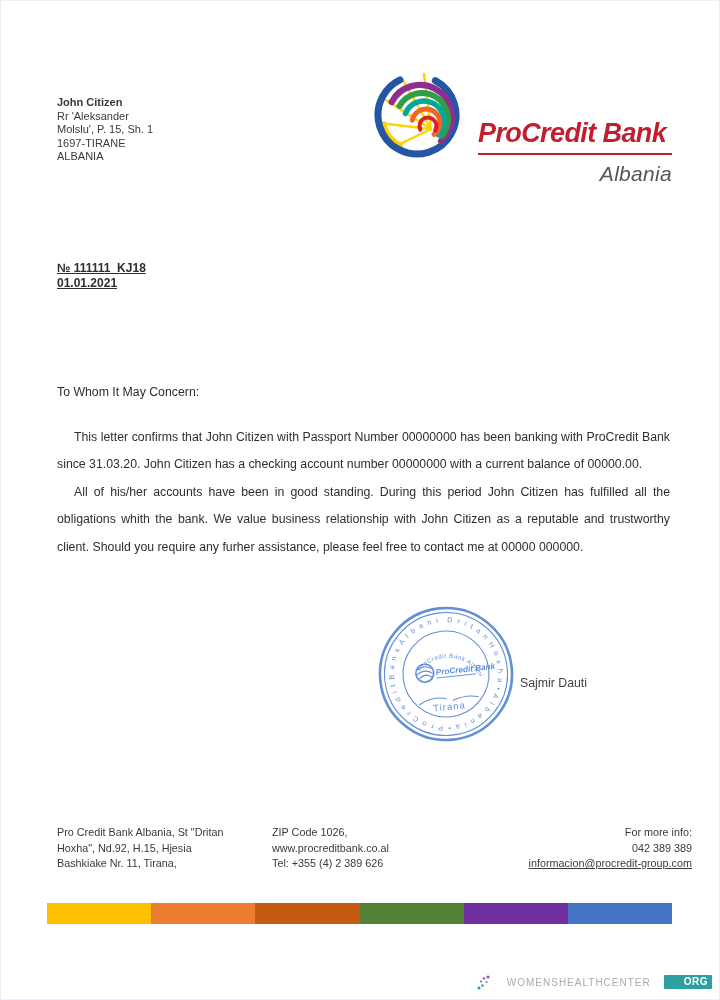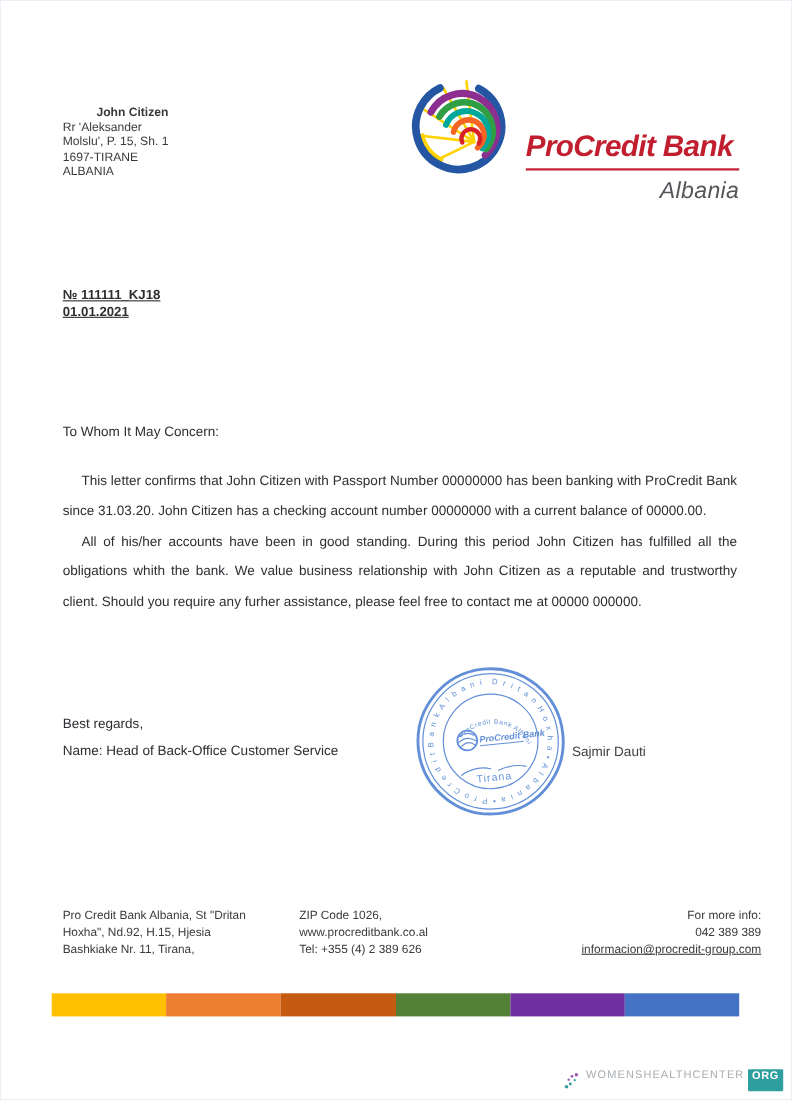--- a/index.html
+++ b/index.html
@@ -5,21 +5,21 @@
   * { margin:0; padding:0; box-sizing:border-box; }
   html,body { background:#ffffff; }
   .page {
     position:relative; width:720px; height:1000px; margin:0 auto;
     background:#ffffff; overflow:hidden;
     font-family:"Liberation Sans", sans-serif;
     box-shadow: inset 0 0 0 1px #efedf6;
   }
   
   .address { position:absolute; left:57px; top:96px; font-size:11px; line-height:13.5px; color:#3a3a3c; }
-  .address .name { font-weight:bold;text-align:right; }
+  .address .name { font-weight:bold; }
   
   .globe { position:absolute; left:372px; top:70px; width:94px; height:92px; }
   .logo-text { position:absolute; left:478px; top:118px; width:194px; }
   .brand { font-size:27px; font-weight:bold; font-style:italic; color:#c11f2f; letter-spacing:-0.6px; white-space:nowrap; }
   .brand-rule { margin-top:4px; height:2px; background:#c11f2f; width:100%; }
   .region { font-size:21px; font-style:italic; color:#55565a; text-align:right; margin-top:7px; letter-spacing:0.3px; }
   
   .ref { position:absolute; left:57px; top:261px; font-size:12px; font-weight:bold; line-height:15px; color:#2e2e33;text-decoration:underline; }
   
   .salutation { position:absolute; left:57px; top:357px; font-size:12.3px; color:#2e2e33;margin-top:28px; }
@@ -34,23 +34,23 @@
   .footer { position:absolute; top:808px; left:0; width:720px; font-size:10.8px; line-height:15.5px; color:#3a3a3c; }
   .fcol { position:absolute; top:0;margin-top:17px; }
   .fcol1 { left:57px; width:205px; }
   .fcol2 { left:272px; width:190px; }
   .fcol3 { left:472px; width:220px;text-align:right; }
   .email-link { text-decoration:underline; color:#3a3a3c;padding-left:20px; }
   
   .colorbar { position:absolute; left:47px; top:903px; width:625px; height:21px; display:flex; }
   .bar-seg { flex:1 1 0; height:100%; }
   
-  .watermark { position:absolute; top:972px; right:8px; display:flex; gap:3px; }
+  .watermark { position:absolute; top:972px; right:8px; display:flex; align-items:center; gap:13px; }
   .wm-text { font-size:10px; letter-spacing:1px; color:#a8acb0; }
-  .wm-org { font-size:10px; font-weight:bold; letter-spacing:0.5px; color:#ffffff; background:#2f9e9e; padding:1px 4px 2px 4px; border-radius:1px; }
+  .wm-org { font-size:10px; font-weight:bold; letter-spacing:0.5px; color:#ffffff; background:#2f9e9e; padding:1px 4px 2px 20px; border-radius:1px; }
 </style>
 </head>
 <body>
 
 <div class="page">
 
   <div class="address">
     <div class="name">John Citizen</div>
     <div>Rr 'Aleksander</div>
     <div>Molslu', P. 15, Sh. 1</div>
@@ -85,24 +85,20 @@
     <div>01.01.2021</div>
   </div>
 
   <div class="salutation">To Whom It May Concern:</div>
 
   <div class="body">
     <p>This letter confirms that John Citizen with Passport Number 00000000 has been banking with ProCredit Bank since 31.03.20. John Citizen has a checking account number 00000000 with a current balance of 00000.00.</p>
     <p>All of his/her accounts have been in good standing. During this period John Citizen has fulfilled all the obligations whith the bank. We value business relationship with John Citizen as a reputable and trustworthy client. Should you require any furher assistance, please feel free to contact me at 00000 000000.</p>
   </div>
 
-  <div class="signature">
-    <div>Best regards,</div>
-    <div>Name: Head of Back-Office Customer Service</div>
-  </div>
 
   <svg class="stamp" viewBox="0 0 140 140">
     <defs>
       <path id="ringPath" d="M 70 18 A 52 52 0 1 1 69.9 18"></path>
       <path id="innerArc" d="M 36 78 A 36 36 0 0 1 104 78"></path>
     </defs>
     <circle cx="70" cy="70" r="66" fill="none" stroke="#4d80d2" stroke-width="2.6"></circle>
     <circle cx="70" cy="70" r="61.5" fill="none" stroke="#4d80d2" stroke-width="1.1"></circle>
     <circle cx="70" cy="70" r="43" fill="none" stroke="#4d80d2" stroke-width="1.1"></circle>
     <text font-family="Liberation Sans, sans-serif" font-size="7.2" fill="#4d80d2" letter-spacing="1.4">

